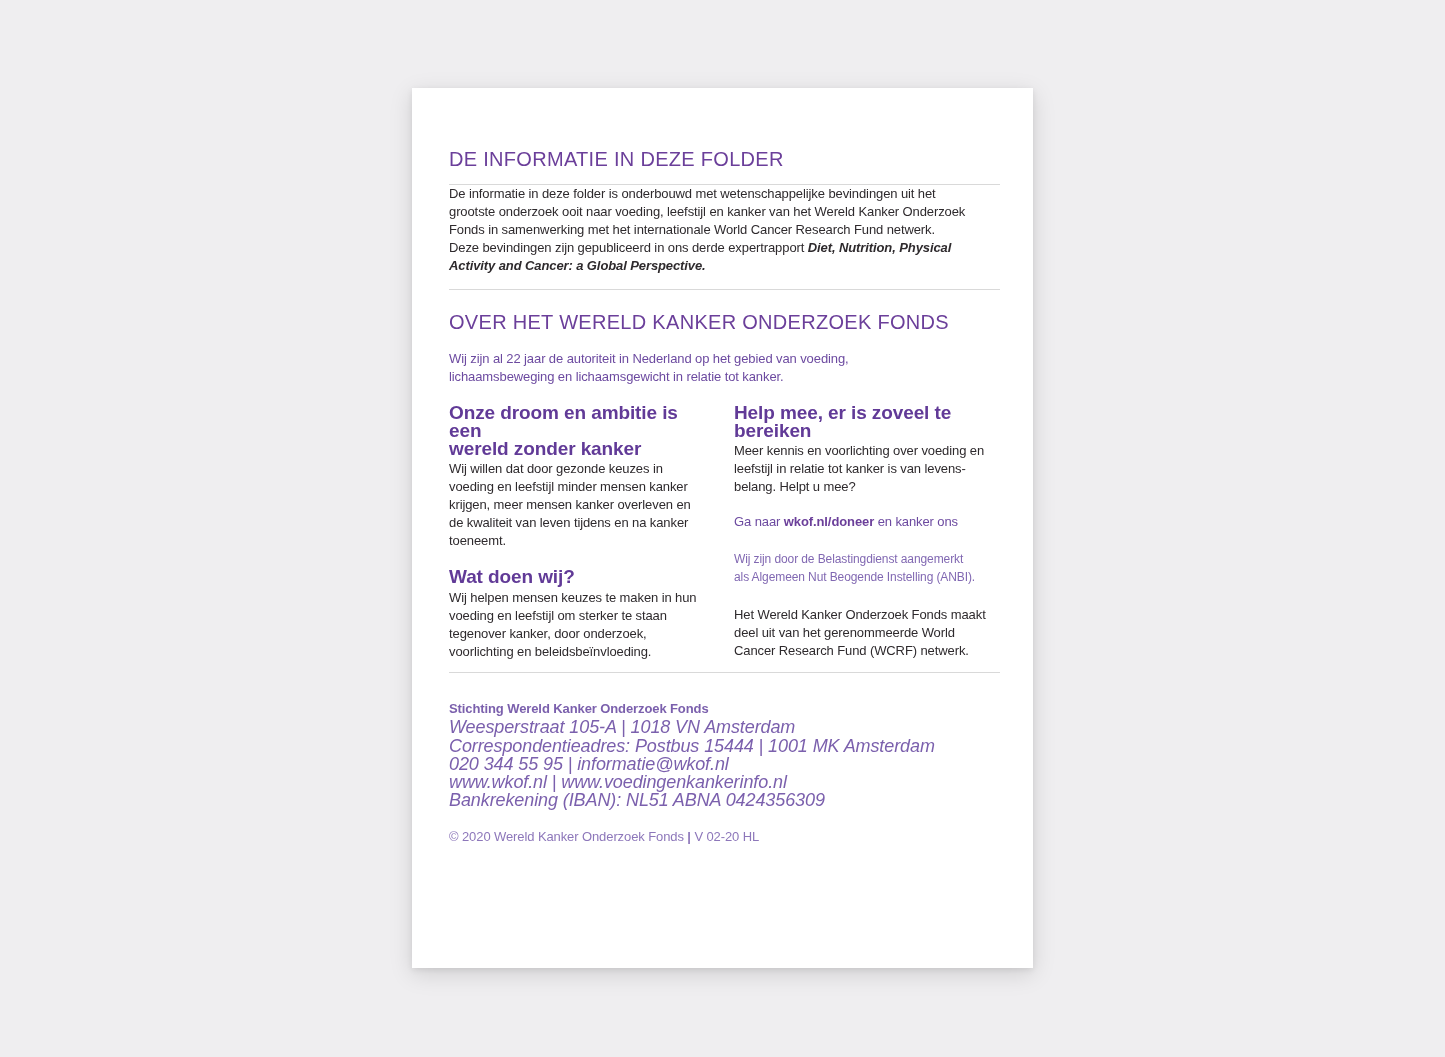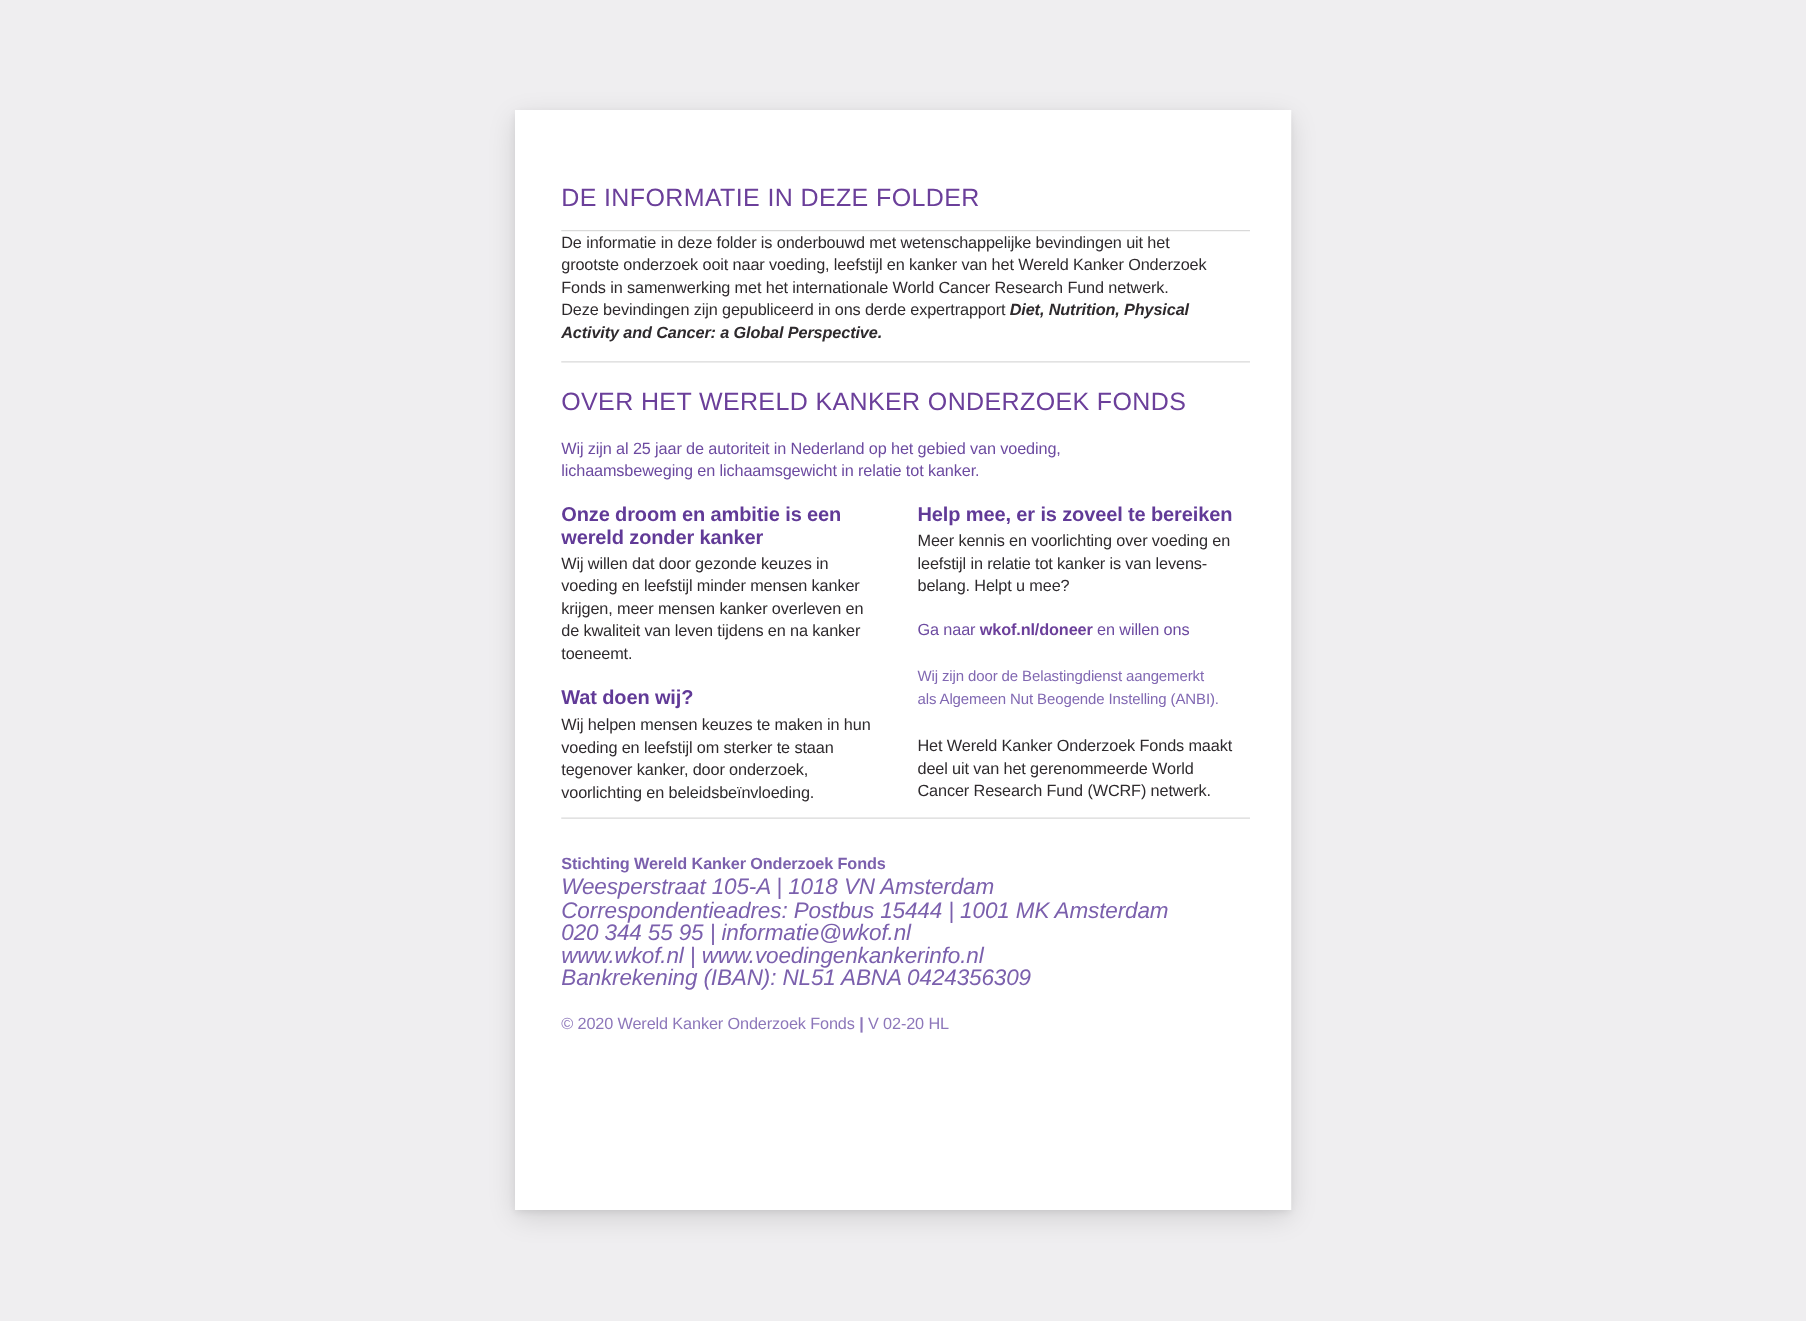--- a/index.html
+++ b/index.html
@@ -39,21 +39,21 @@
   .about-title{margin-top:19px;}
   .intro{
     margin-top:15px;font-size:13px;line-height:18px;letter-spacing:-0.1px;
     color:var(--intro-purple);
   }
   .columns{display:flex;margin-top:18px;}
   .col-left{width:262px;flex:0 0 262px;}
   .col-gap{width:23px;flex:0 0 23px;}
   .col-right{flex:1 1 auto;}
   h2{
-    font-size:16px;line-height:18px;font-weight:700;letter-spacing:-0.1px;
+    font-size:19px;line-height:18px;font-weight:700;letter-spacing:-0.1px;
     color:var(--subheading-purple);
   }
   .h2-second{margin-top:18px;}
   .col-body{margin-top:2px;}
   .col-body-2{margin-top:3px;}
   .cta{
     margin-top:17px;font-size:13px;line-height:18px;letter-spacing:-0.1px;
     color:var(--intro-purple);
   }
   .cta .bold{font-weight:700;color:var(--link-purple);}
@@ -89,21 +89,21 @@
 grootste onderzoek ooit naar voeding, leefstijl en kanker van het Wereld Kanker Onderzoek
 Fonds in samenwerking met het internationale World Cancer Research Fund netwerk.
 Deze bevindingen zijn gepubliceerd in ons derde expertrapport </span><span class="bold-italic">Diet, Nutrition, Physical
 Activity and Cancer: a Global Perspective.</span></p>
   </section>
 
   <div class="divider d2"></div>
 
   <section>
     <h1 class="about-title">OVER HET WERELD KANKER ONDERZOEK FONDS</h1>
-    <p class="intro prewrap">Wij zijn al 25 jaar de autoriteit in Nederland op het gebied van voeding,
+    <p class="intro prewrap">Wij zijn al 22 jaar de autoriteit in Nederland op het gebied van voeding,
 lichaamsbeweging en lichaamsgewicht in relatie tot kanker.</p>
 
     <div class="columns">
       <div class="col-left">
         <h2 class="prewrap">Onze droom en ambitie is een
 wereld zonder kanker</h2>
         <p class="body prewrap col-body">Wij willen dat door gezonde keuzes in
 voeding en leefstijl minder mensen kanker
 krijgen, meer mensen kanker overleven en
 de kwaliteit van leven tijdens en na kanker
@@ -113,21 +113,21 @@
 voeding en leefstijl om sterker te staan
 tegenover kanker, door onderzoek,
 voorlichting en beleidsbeïnvloeding.</p>
       </div>
       <div class="col-gap"></div>
       <div class="col-right">
         <h2>Help mee, er is zoveel te bereiken</h2>
         <p class="body prewrap col-body">Meer kennis en voorlichting over voeding en
 leefstijl in relatie tot kanker is van levens-
 belang. Helpt u mee?</p>
-        <p class="cta"><span>Ga naar </span><span class="bold">wkof.nl/doneer</span><span> en willen ons</span></p>
+        <p class="cta"><span>Ga naar </span><span class="bold">wkof.nl/doneer</span><span> en kanker ons</span></p>
         <p class="anbi prewrap">Wij zijn door de Belastingdienst aangemerkt
 als Algemeen Nut Beogende Instelling (ANBI).</p>
         <p class="body prewrap network">Het Wereld Kanker Onderzoek Fonds maakt
 deel uit van het gerenommeerde World
 Cancer Research Fund (WCRF) netwerk.</p>
       </div>
     </div>
   </section>
 
   <div class="divider d3"></div>

